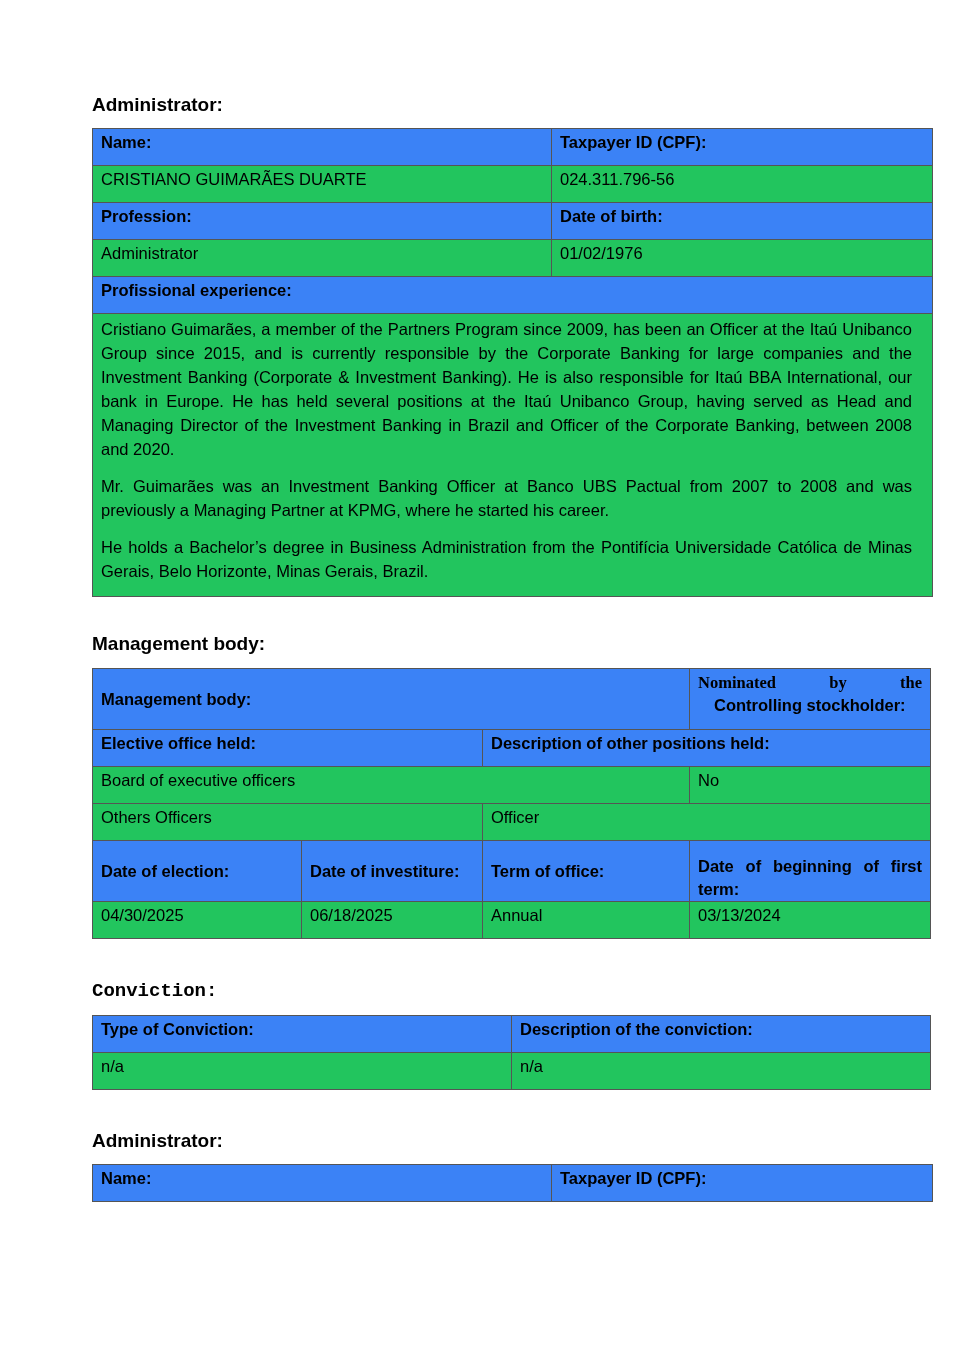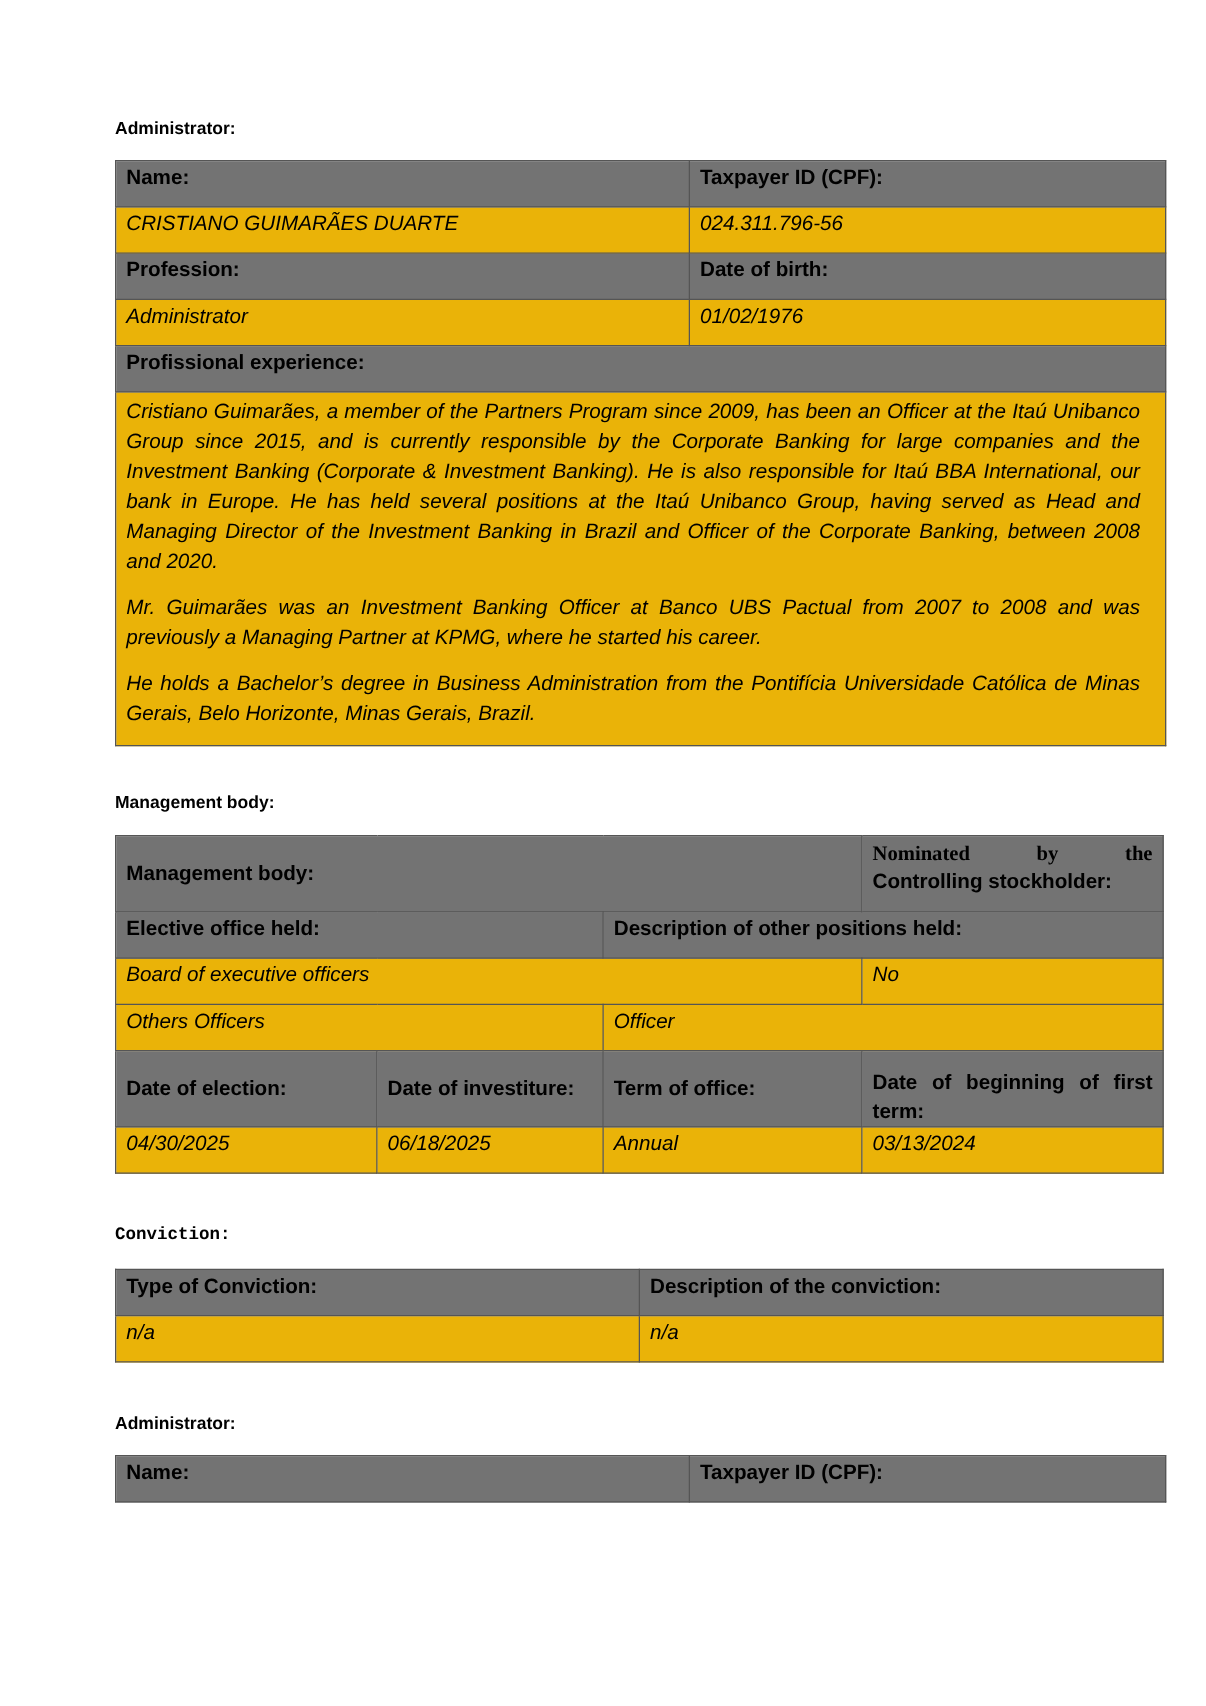--- a/index.html
+++ b/index.html
@@ -1,34 +1,34 @@
 <!DOCTYPE html>
 <html><head>
   <meta charset="utf-8">
   <style>
     html, body { margin: 0; padding: 0; background: #ffffff; }
     body {
       width: 965px; height: 1365px; position: relative; overflow: hidden;
       font-family: "Liberation Sans", sans-serif; color: #000; font-size: 16.5px;
     }
     .heading {
-      position: absolute; left: 92px; font-weight: bold; font-size: 14px;
+      position: absolute; left: 92px; font-weight: bold; font-size: 19px;
     }
     table {
       position: absolute; border-collapse: collapse; table-layout: fixed;
       font-size: 16.5px;
     }
     td {
       border: 1px solid #555;
       padding: 0 8px;
       vertical-align: top;
       line-height: 23px;
     }
-    td.h { background: #737373; font-weight: bold; }
-    td.v { background: #eab308; font-style: italic; }
+    td.h { background: #3b82f6; font-weight: bold; }
+    td.v { background: #22c55e; }
     .row38 td { height: 37px; padding-top: 2px; box-sizing: border-box; }
     .justify { text-align: justify; }
     .para { margin: 0 12px 13px 0; text-align: justify; line-height: 24px; }
     .para:last-child { margin-bottom: 0; }
     .mid { vertical-align: middle; }
     .nominated { text-align: justify; text-align-last: justify; }
   </style>
 </head>
 <body>
 
@@ -76,21 +76,21 @@
     <col style="width:209px">
       <col style="width:181px">
       <col style="width:207px">
       <col style="width:241px">
   </colgroup>
   <tbody>
       <tr style="height:61px;">
     <td class="h mid" colspan="3">Management body:</td>
     <td class="h" style="padding-top:2px;">
       <span class="nominated" style="display:block;font-family:Liberation Serif, serif;">Nominated by the</span>
-      <span style="display:block;">Controlling stockholder:</span>
+      <span style="display:block;margin-left:16px;">Controlling stockholder:</span>
     </td>
   </tr>
   <tr class="row38">
     <td class="h" colspan="2">Elective office held:</td>
     <td class="h" colspan="2">Description of other positions held:</td>
   </tr>
   <tr class="row38">
     <td class="v" colspan="3">Board of executive officers</td>
     <td class="v">No</td>
   </tr>

